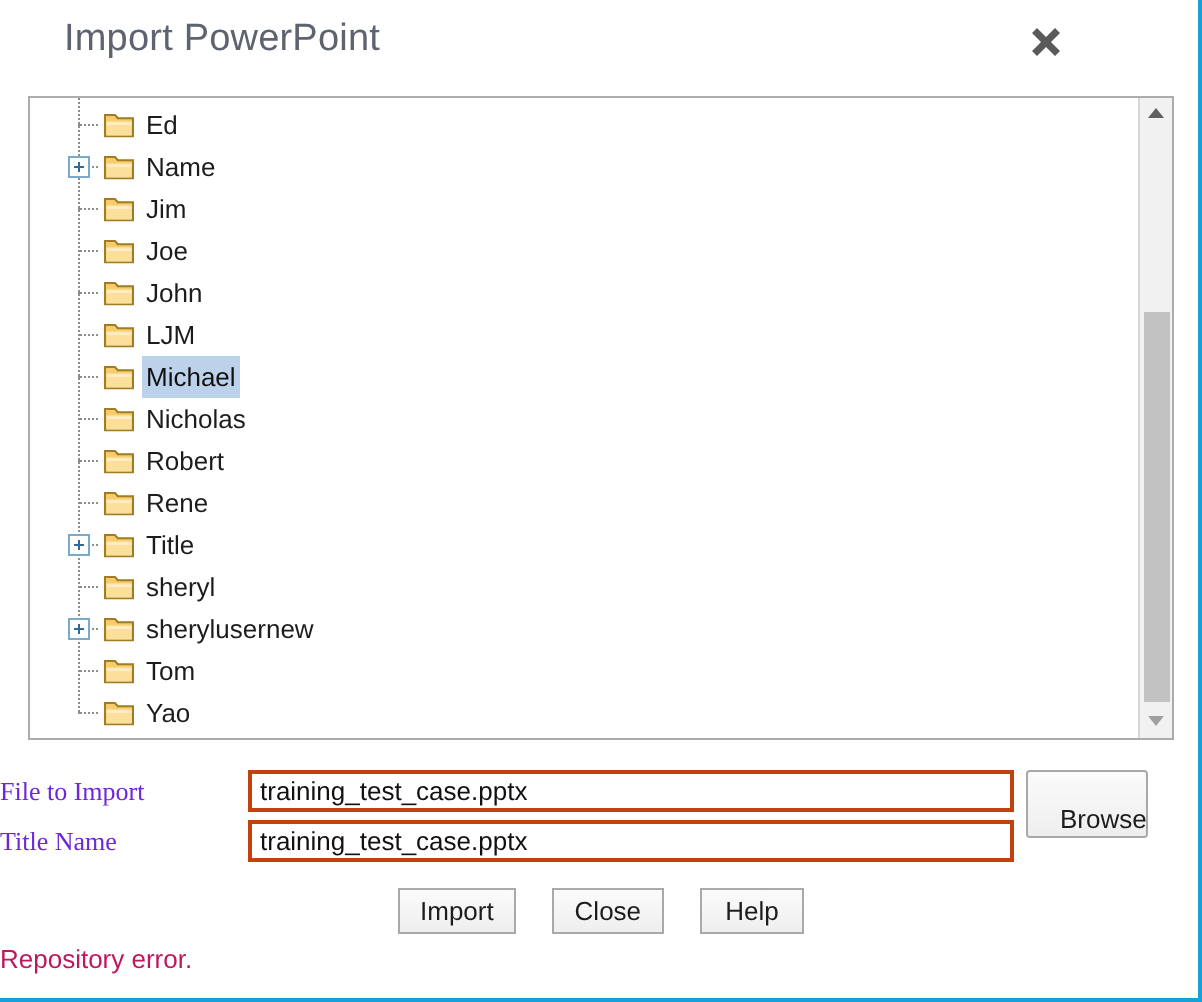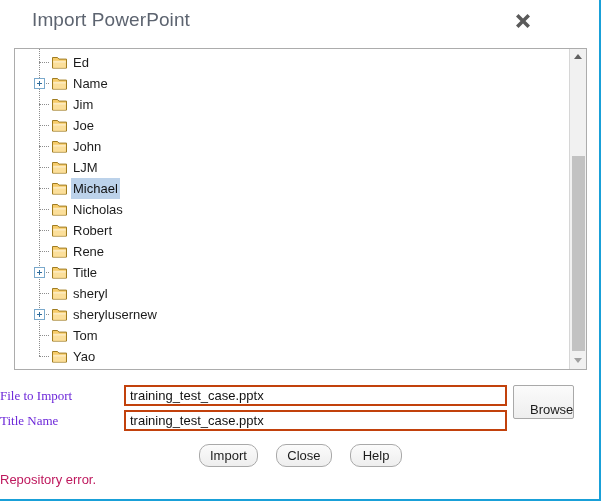--- a/index.html
+++ b/index.html
@@ -244,21 +244,21 @@
   }
   .action-button {
     display: inline-block;
     vertical-align: top;
     height: 23px;
     min-width: 52px;
     box-sizing: border-box;
     margin: 0 7px;
     padding: 0 10px;
     border: 1px solid #a9a9a9;
-    border-radius: 10px;
+    border-radius: 0;
     background: linear-gradient(#fbfbfb, #eeeeee);
     font-family: "Liberation Sans", sans-serif;
     font-size: 13px;
     color: #1c1c1c;
     line-height: 21px;
     cursor: pointer;
   }
 
   #error-message {
     position: absolute;

